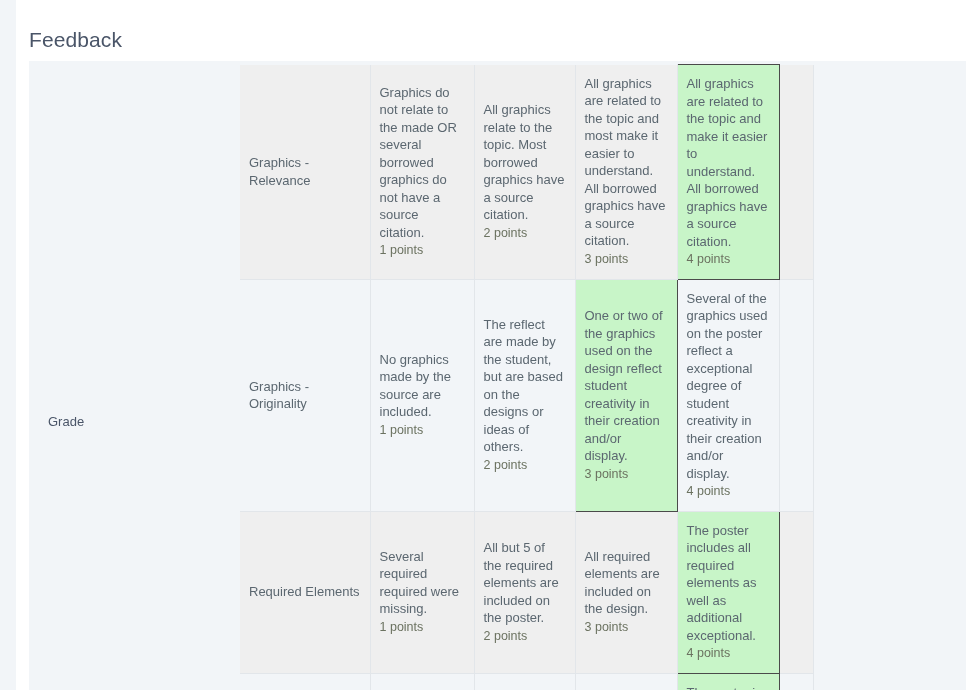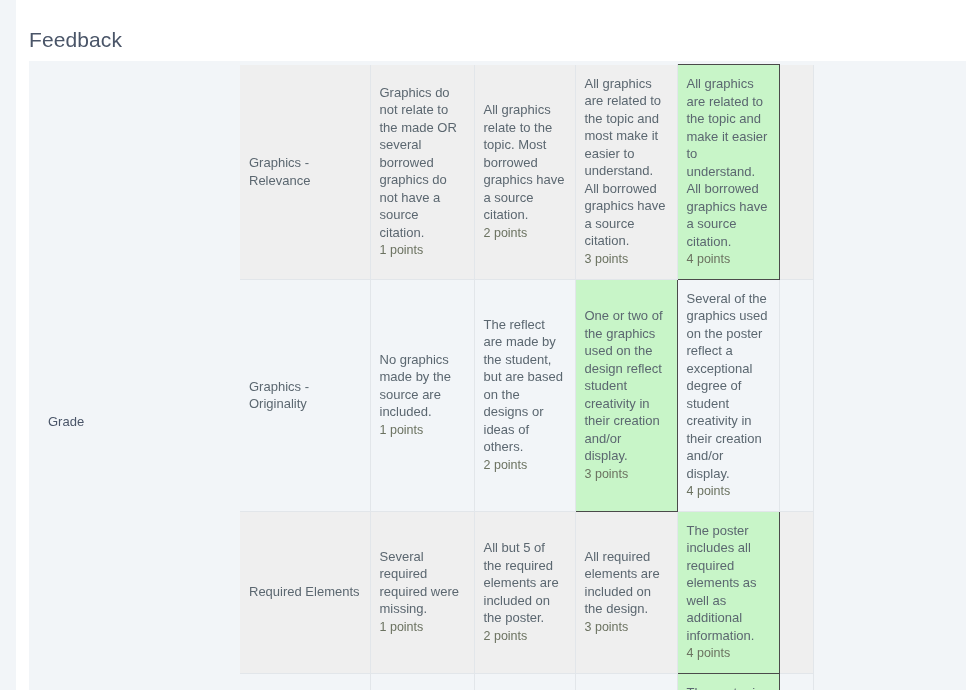--- a/index.html
+++ b/index.html
@@ -179,21 +179,21 @@
               </td>
               <td class="lvl">
                 <span class="lvl-desc">All but 5 of the required elements are included on the poster.</span>
                 <span class="lvl-points">2 points</span>
               </td>
               <td class="lvl">
                 <span class="lvl-desc">All required elements are included on the design.</span>
                 <span class="lvl-points">3 points</span>
               </td>
               <td class="lvl selected">
-                <span class="lvl-desc">The poster includes all required elements as well as additional information.</span>
+                <span class="lvl-desc">The poster includes all required elements as well as additional exceptional.</span>
                 <span class="lvl-points">4 points</span>
               </td>
               <td class="tail"></td>
             </tr>
             <tr class="row-even" style="height: 90px;">
               <td class="crit">Attractiveness</td>
               <td class="lvl"></td>
               <td class="lvl"></td>
               <td class="lvl"></td>
               <td class="lvl selected">

